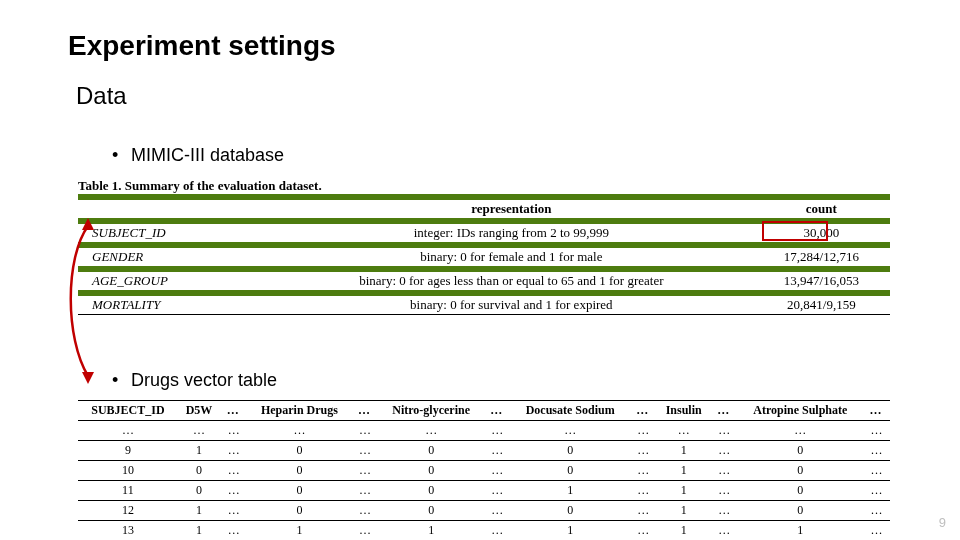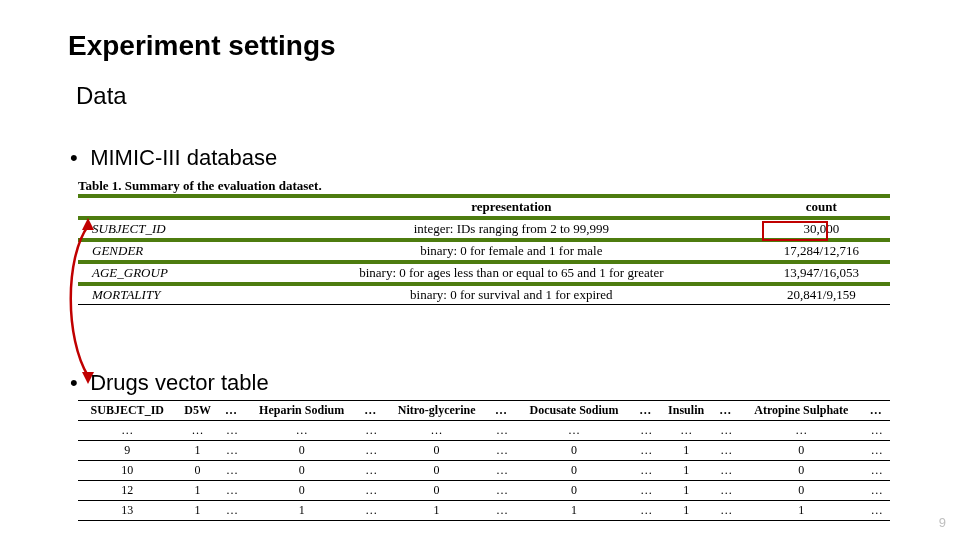--- a/index.html
+++ b/index.html
@@ -29,21 +29,22 @@
   }
   .subtitle {
     position: absolute;
     left: 76px;
     top: 82px;
     font-size: 24px;
     font-weight: 400;
   }
   .bullet {
     position: absolute;
-    font-size: 22px;
+    font-size: 18px;
+    margin-left: 42px;
   }
   .bullet .dot {
     display: inline-block;
     width: 14px;
   }
   .bullet1 { left: 70px; top: 145px; }
   .bullet2 { left: 70px; top: 370px; }
 
   
   .table1-wrap {
@@ -57,21 +58,21 @@
     font-size: 13px;
     font-weight: 700;
   }
   table.t1 {
     border-collapse: collapse;
     width: 100%;
     font-family: Georgia, 'Times New Roman', serif;
     font-size: 13px;
   }
   table.t1 th, table.t1 td {
-    border-top: 4px solid #4d7c0f;
+    border-top: 6px solid #4d7c0f;
     border-bottom: 1px solid #000;
     padding: 0 8px;
     text-align: center;
     height: 18px;
   }
   table.t1 th.blank { text-align:left; }
   table.t1 td.name {
     font-style: italic;
     text-align: left;
     padding-left: 14px;
@@ -188,21 +189,21 @@
     <span>Drugs vector table</span>
   </div>
 
   <div class="table2-wrap">
     <table class="t2">
       <thead>
         <tr>
           <th>SUBJECT_ID</th>
           <th>D5W</th>
           <th class="ell">…</th>
-          <th>Heparin Sodium</th>
+          <th>Heparin Drugs</th>
           <th class="ell">…</th>
           <th>Nitro-glycerine</th>
           <th class="ell">…</th>
           <th>Docusate Sodium</th>
           <th class="ell">…</th>
           <th>Insulin</th>
           <th class="ell">…</th>
           <th>Atropine Sulphate</th>
           <th class="ell">…</th>
         </tr>
@@ -240,20 +241,35 @@
         </tr>
         <tr>
           <td>10</td>
             <td>0</td>
             <td>…</td>
             <td>0</td>
             <td>…</td>
             <td>0</td>
             <td>…</td>
             <td>0</td>
+            <td>…</td>
+            <td>1</td>
+            <td>…</td>
+            <td>0</td>
+            <td>…</td>
+        </tr>
+        <tr>
+          <td>11</td>
+            <td>0</td>
+            <td>…</td>
+            <td>0</td>
+            <td>…</td>
+            <td>0</td>
+            <td>…</td>
+            <td>1</td>
             <td>…</td>
             <td>1</td>
             <td>…</td>
             <td>0</td>
             <td>…</td>
         </tr>
         <tr>
           <td>12</td>
             <td>1</td>
             <td>…</td>

